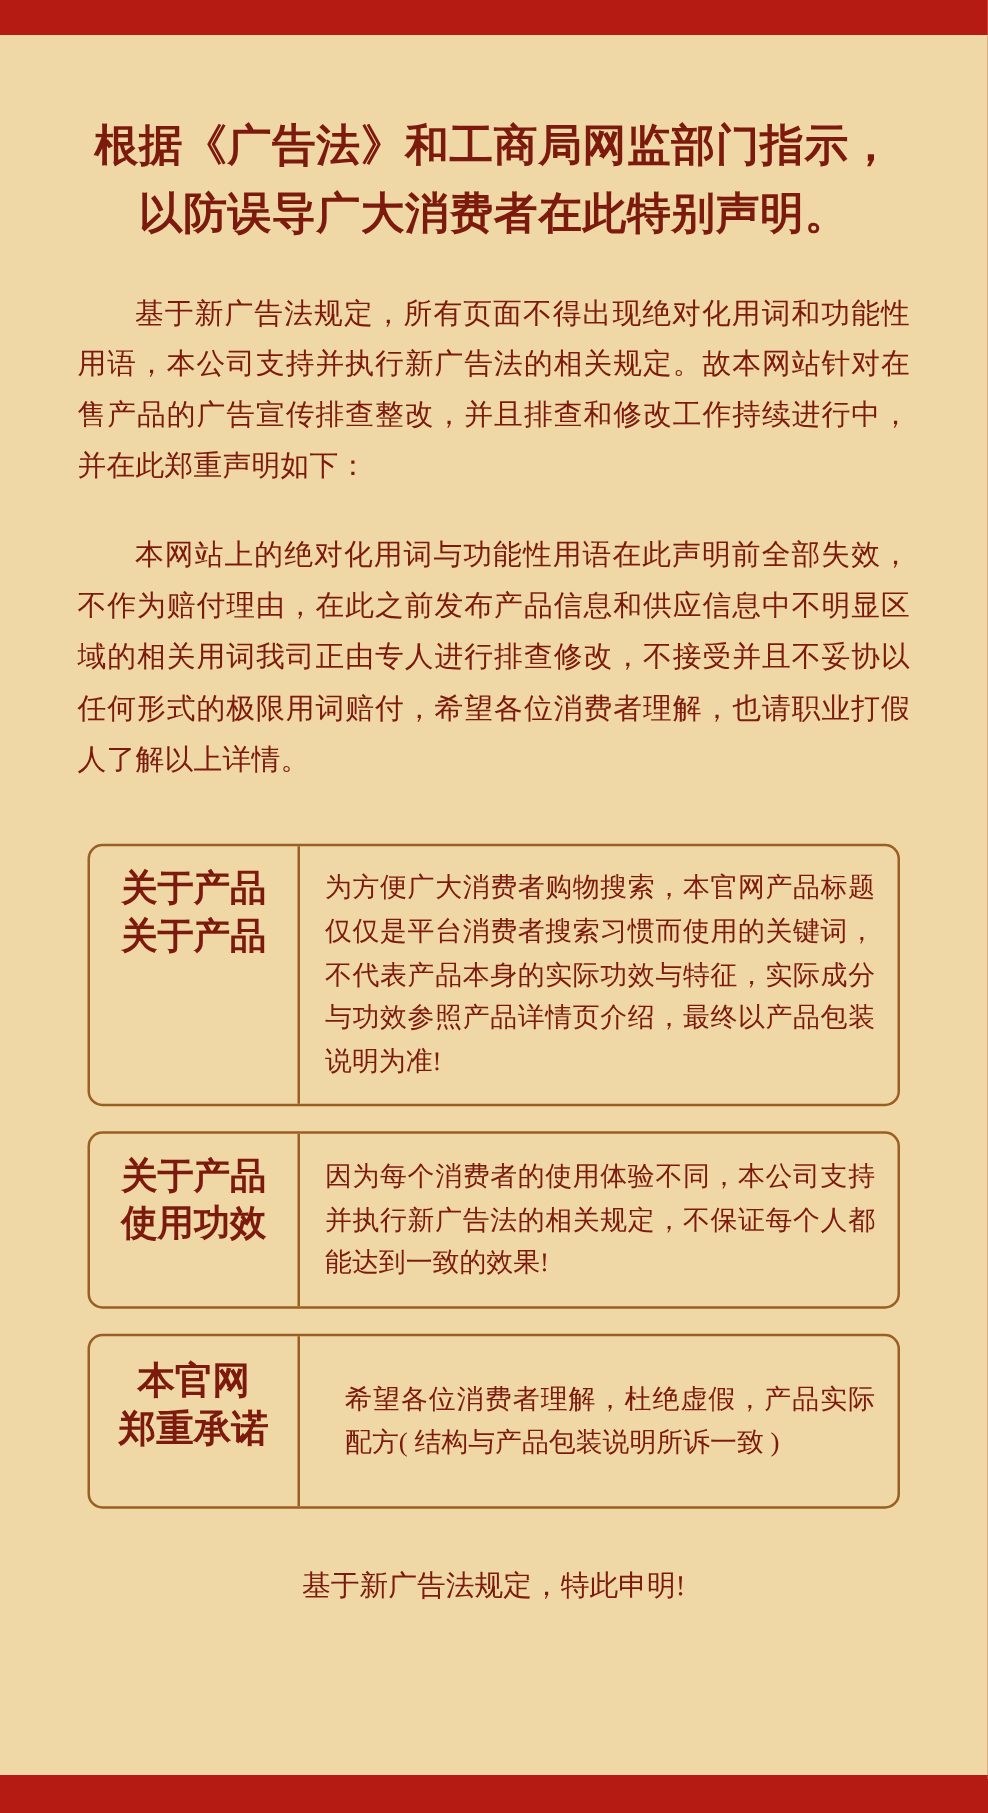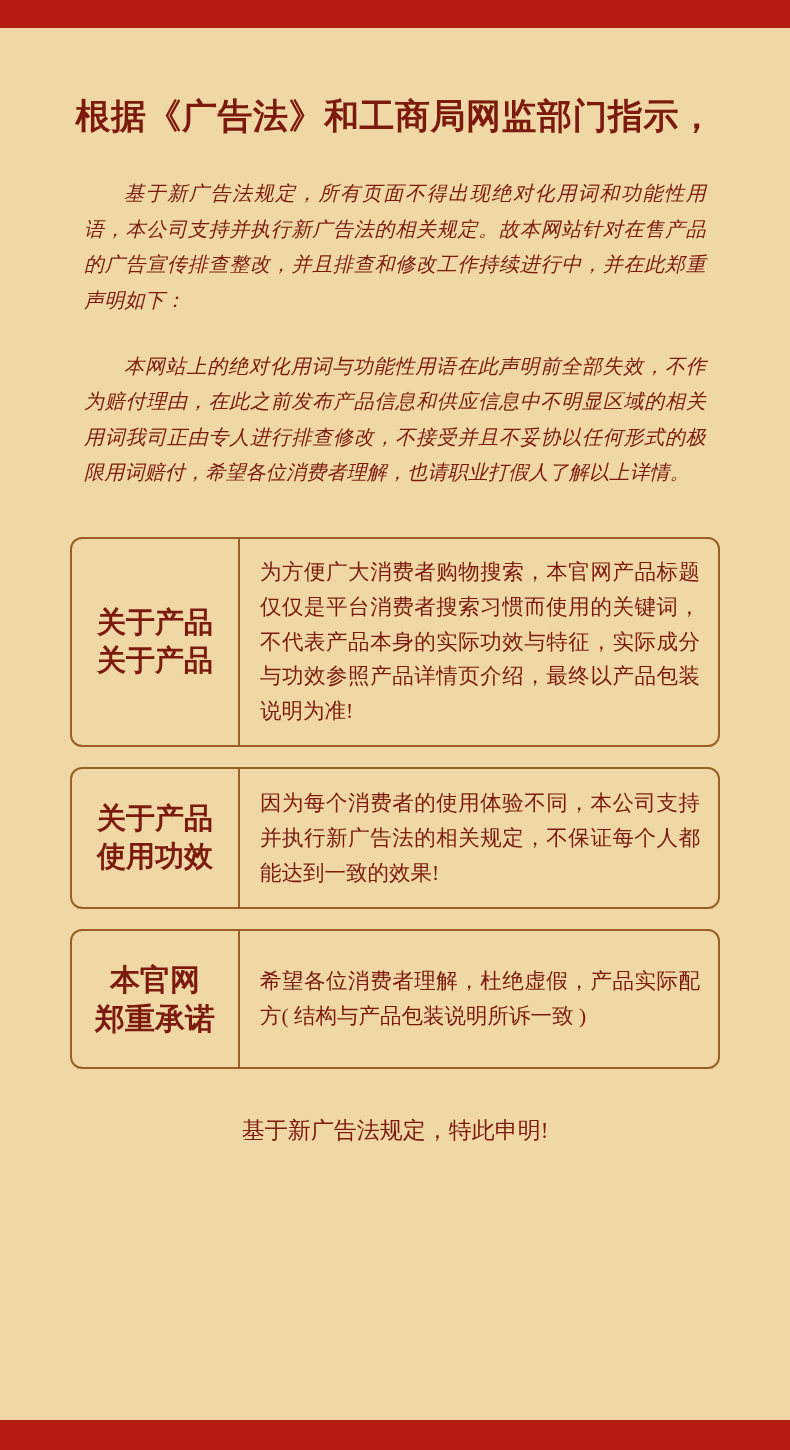--- a/index.html
+++ b/index.html
@@ -52,27 +52,26 @@
     font-size: 35px;
     font-weight: bold;
     line-height: 1.55;
     letter-spacing: 0.5px;
   }
   .title .line {
     display: block;
   }
   .body-text {
     margin: 0;
-    padding: 0 84px;
+    padding: 0 62px;
     color: #7c1a0d;
-    font-size: 20px;
+    font-size: 23px;
     line-height: 1.78;
     text-align: justify;
     letter-spacing: 0.2px;
-    font-style: italic;
   }
   .para1 { padding-top: 32px; text-indent: 2em; }
   .para2 { padding-top: 30px; text-indent: 2em; }
 
   .cards {
     padding: 46px 70px 0 70px;
   }
   .card {
     position: relative;
     border: 2px solid #9a5f22;
@@ -81,21 +80,21 @@
     display: flex;
     align-items: stretch;
     box-sizing: border-box;
     min-height: 118px;
   }
   .card-label {
     flex: 0 0 168px;
     display: flex;
     flex-direction: column;
     align-items: center;
-    justify-content: center;
+    justify-content: flex-start;
     color: #7c1a0d;
     font-size: 29px;
     font-weight: bold;
     line-height: 1.3;
     border-right: 2px solid #9a5f22;
     padding: 16px 6px;
     box-sizing: border-box;
     text-align: center;
   }
   .card-label span { display: block; white-space: nowrap; }
@@ -104,21 +103,21 @@
     padding: 16px 18px 16px 20px;
     color: #7c1a0d;
     font-size: 21.5px;
     line-height: 1.62;
     text-align: justify;
     display: flex;
     align-items: center;
     box-sizing: border-box;
   }
   .card-3 .card-label { font-size: 30px; }
-  .card-3 { min-height: 140px; }
+  .card-3 { min-height: 140px; gap: 16px; }
   .card-1 { min-height: 196px; }
   .card-2 { min-height: 142px; }
 
   .footer {
     padding: 24px 60px 0 60px;
     text-align: center;
     color: #7c1a0d;
     font-size: 23px;
     line-height: 1.6;
   }
@@ -128,20 +127,21 @@
 <body>
 
 <div class="page">
 
   <div class="top-bar"></div>
 
   <div class="panel">
 
     <h1 class="title">
       <span class="line">根据《广告法》和工商局网监部门指示，</span>
+      <span class="line">以防误导广大消费者在此特别声明。</span>
     </h1>
 
     <p class="body-text para1">基于新广告法规定，所有页面不得出现绝对化用词和功能性用语，本公司支持并执行新广告法的相关规定。故本网站针对在售产品的广告宣传排查整改，并且排查和修改工作持续进行中，并在此郑重声明如下：</p>
     <p class="body-text para2">本网站上的绝对化用词与功能性用语在此声明前全部失效，不作为赔付理由，在此之前发布产品信息和供应信息中不明显区域的相关用词我司正由专人进行排查修改，不接受并且不妥协以任何形式的极限用词赔付，希望各位消费者理解，也请职业打假人了解以上详情。</p>
 
     <div class="cards">
 
       <div class="card card-1">
         <div class="card-label">
           <span>关于产品</span>

